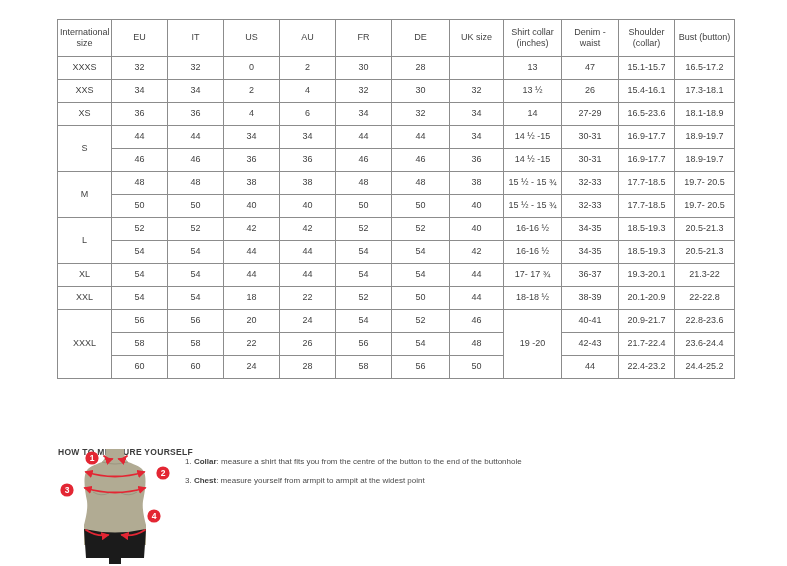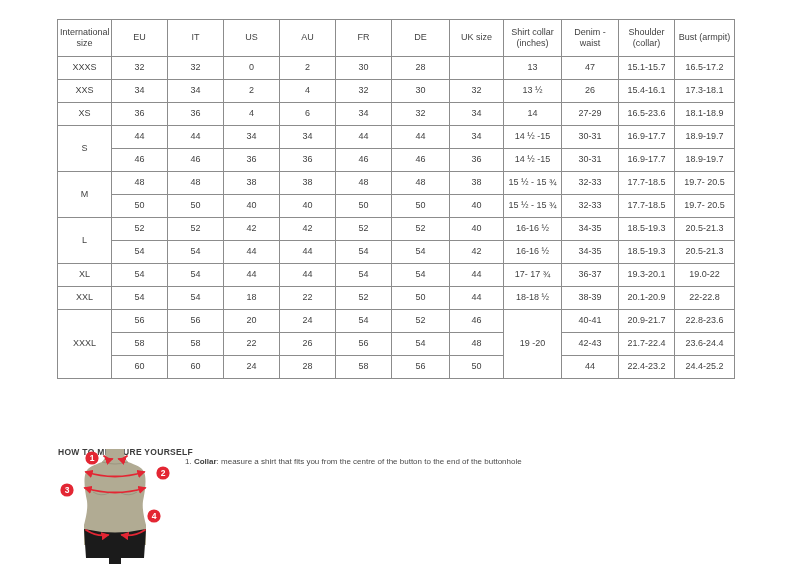--- a/index.html
+++ b/index.html
@@ -60,21 +60,21 @@
         <th>EU</th>
         <th>IT</th>
         <th>US</th>
         <th>AU</th>
         <th>FR</th>
         <th>DE</th>
         <th>UK size</th>
         <th>Shirt collar (inches)</th>
         <th>Denim - waist</th>
         <th>Shoulder (collar)</th>
-        <th>Bust (armpit)</th>
+        <th>Bust (button)</th>
       </tr>
     </thead>
   <tbody>
       <tr>
         <td>XXXS</td>
         <td>32</td>
         <td>32</td>
         <td>0</td>
         <td>2</td>
         <td>30</td>
@@ -199,21 +199,21 @@
         <td>54</td>
         <td>54</td>
         <td>44</td>
         <td>44</td>
         <td>54</td>
         <td>54</td>
         <td>44</td>
         <td>17- 17 ¾</td>
         <td>36-37</td>
         <td>19.3-20.1</td>
-        <td>19.0-22</td>
+        <td>21.3-22</td>
       </tr>
       <tr>
         <td>XXL</td>
         <td>54</td>
         <td>54</td>
         <td>18</td>
         <td>22</td>
         <td>52</td>
         <td>50</td>
         <td>44</td>
@@ -309,13 +309,14 @@
     <text x="10" y="48" text-anchor="middle" font-size="8.5" font-weight="bold" fill="#ffffff">3</text>
   </g>
   <g>
     <circle cx="97" cy="71" r="6.6" fill="var(--red)"></circle>
     <text x="97" y="74" text-anchor="middle" font-size="8.5" font-weight="bold" fill="#ffffff">4</text>
   </g>
 </svg>
 
 <ol class="measure-list">
   <li><span>1.</span> <b>Collar</b><span>: measure a shirt that fits you from the centre of the button to the end of the buttonhole</span></li>
+  <li><span>3.</span> <b>Chest</b><span>: measure yourself from armpit to armpit at the widest point</span></li>
 </ol>
 
 </body></html>

